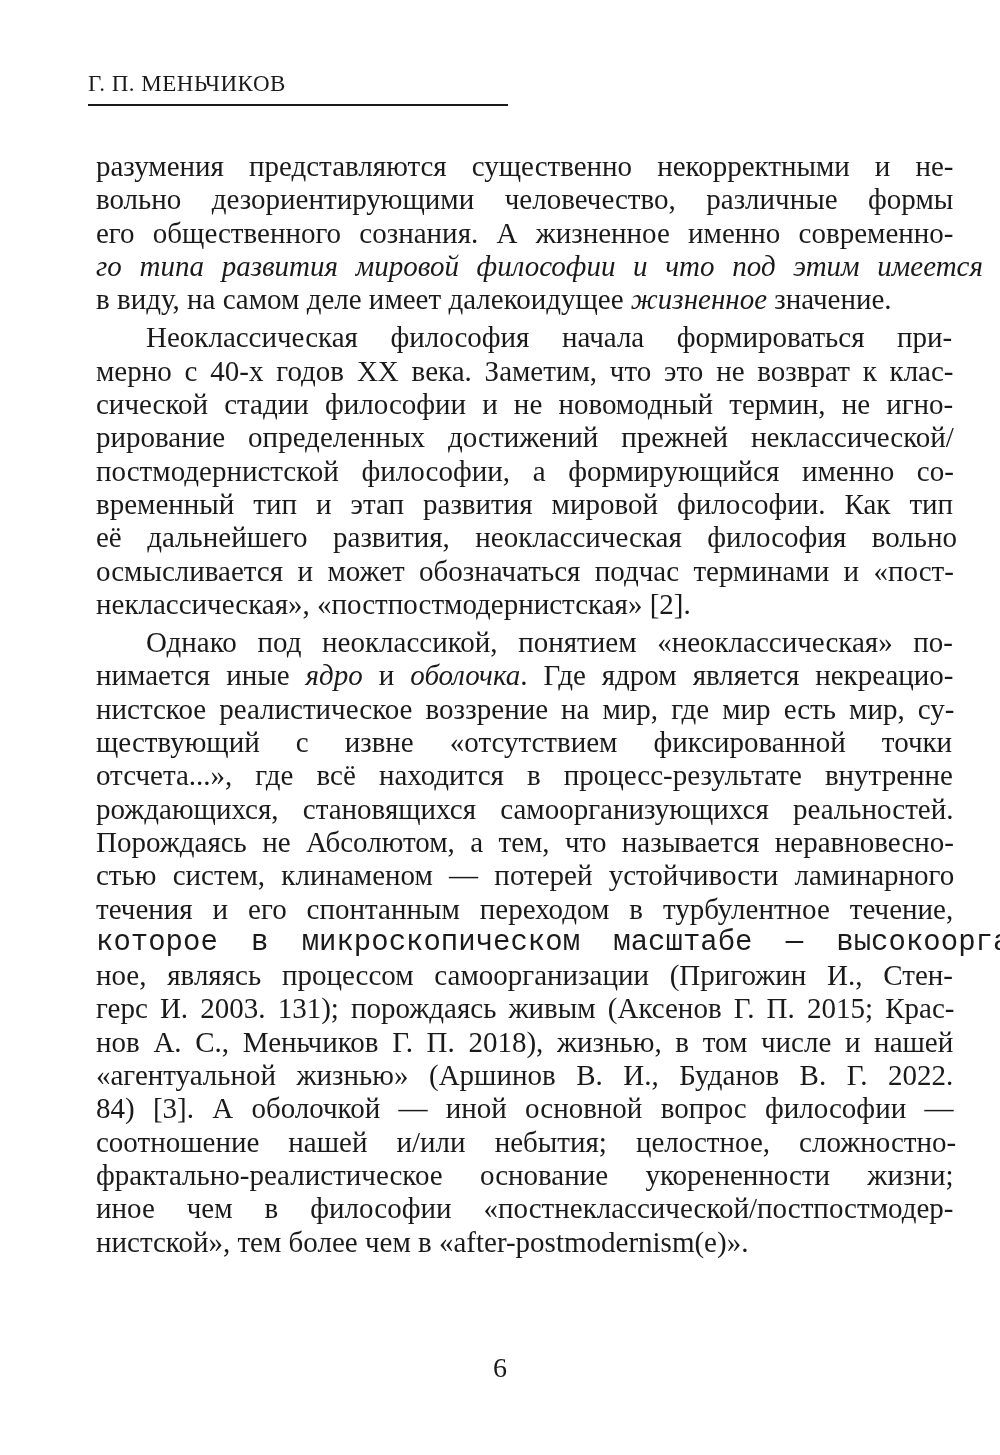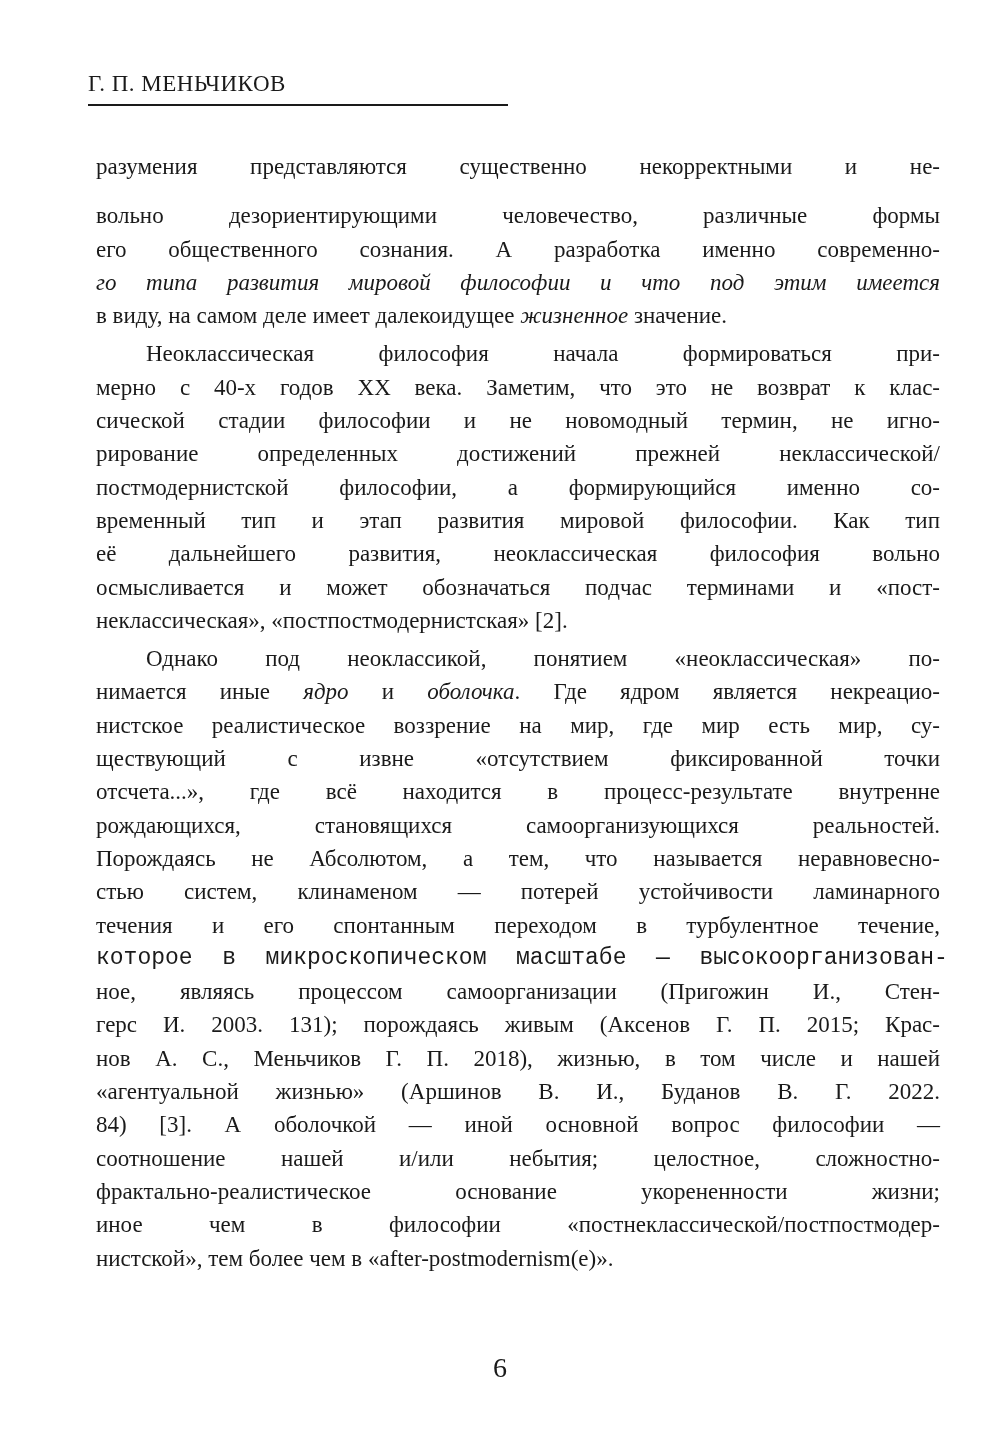--- a/index.html
+++ b/index.html
@@ -11,21 +11,21 @@
   .running-head {
     position: absolute; left: 88px; top: 68px;
     font-size: 23px; letter-spacing: 0.5px; line-height: 32px;
   }
   .head-rule {
     position: absolute; left: 88px; top: 104px; width: 420px; height: 0;
     border-top: 2px solid #1a1a1a;
   }
   .body-text {
     position: absolute; left: 96px; top: 150px; width: 844px;
-    font-size: 23px; line-height: 33.3px; text-align: justify;
+    font-size: 29px; line-height: 33.3px; text-align: justify;
     hyphens: manual;
   }
   .line {
     display: block; text-align: justify; text-align-last: justify;
     white-space: nowrap; overflow: visible;
   }
   .line.last { text-align-last: left; }
   .line.indent { text-indent: 50px; }
   .para { margin: 0 0 5px 0; }
   em { font-style: italic; }
@@ -36,22 +36,22 @@
 </style>
 </head>
 <body>
 
 <div class="running-head">Г. П. МЕНЬЧИКОВ</div>
 <div class="head-rule"></div>
 
 <div class="body-text">
   <div class="para">
     <span class="line" style="white-space: nowrap; display: block; word-spacing: 17.8px;">разумения представляются существенно некорректными и не-</span>
-    <span class="line" style="white-space: nowrap; display: block; word-spacing: 23.25px; margin-top: 16px;">вольно дезориентирующими человечество, различные формы</span>
-    <span class="line" style="white-space: nowrap; display: block; word-spacing: 11px;">его общественного сознания. А разработка именно современно-</span>
+    <span class="line" style="white-space: nowrap; display: block; word-spacing: 23.25px;">вольно дезориентирующими человечество, различные формы</span>
+    <span class="line" style="white-space: nowrap; display: block; word-spacing: 11px;">его общественного сознания. А жизненное именно современно-</span>
     <span class="line" style="white-space: nowrap; display: block; word-spacing: 10.4444px; font-style: italic;">го типа развития мировой философии и что под этим имеется</span>
     <span class="line last" style="display: block;"><span>в виду, на самом деле имеет далекоидущее </span><em>жизненное</em><span> значение.</span></span>
   </div>
 
   <div class="para">
     <span class="line indent" style="white-space: nowrap; display: block; word-spacing: 25.25px;">Неоклассическая философия начала формироваться при-</span>
     <span class="line" style="white-space: nowrap; display: block; word-spacing: 5.58333px;">мерно с 40-х годов XX века. Заметим, что это не возврат к клас-</span>
     <span class="line" style="white-space: nowrap; display: block; word-spacing: 8.875px;">сической стадии философии и не новомодный термин, не игно-</span>
     <span class="line" style="white-space: nowrap; display: block; word-spacing: 15.75px;">рирование определенных достижений прежней неклассической/</span>
     <span class="line" style="white-space: nowrap; display: block; word-spacing: 15.4px;">постмодернистской философии, а формирующийся именно со-</span>

